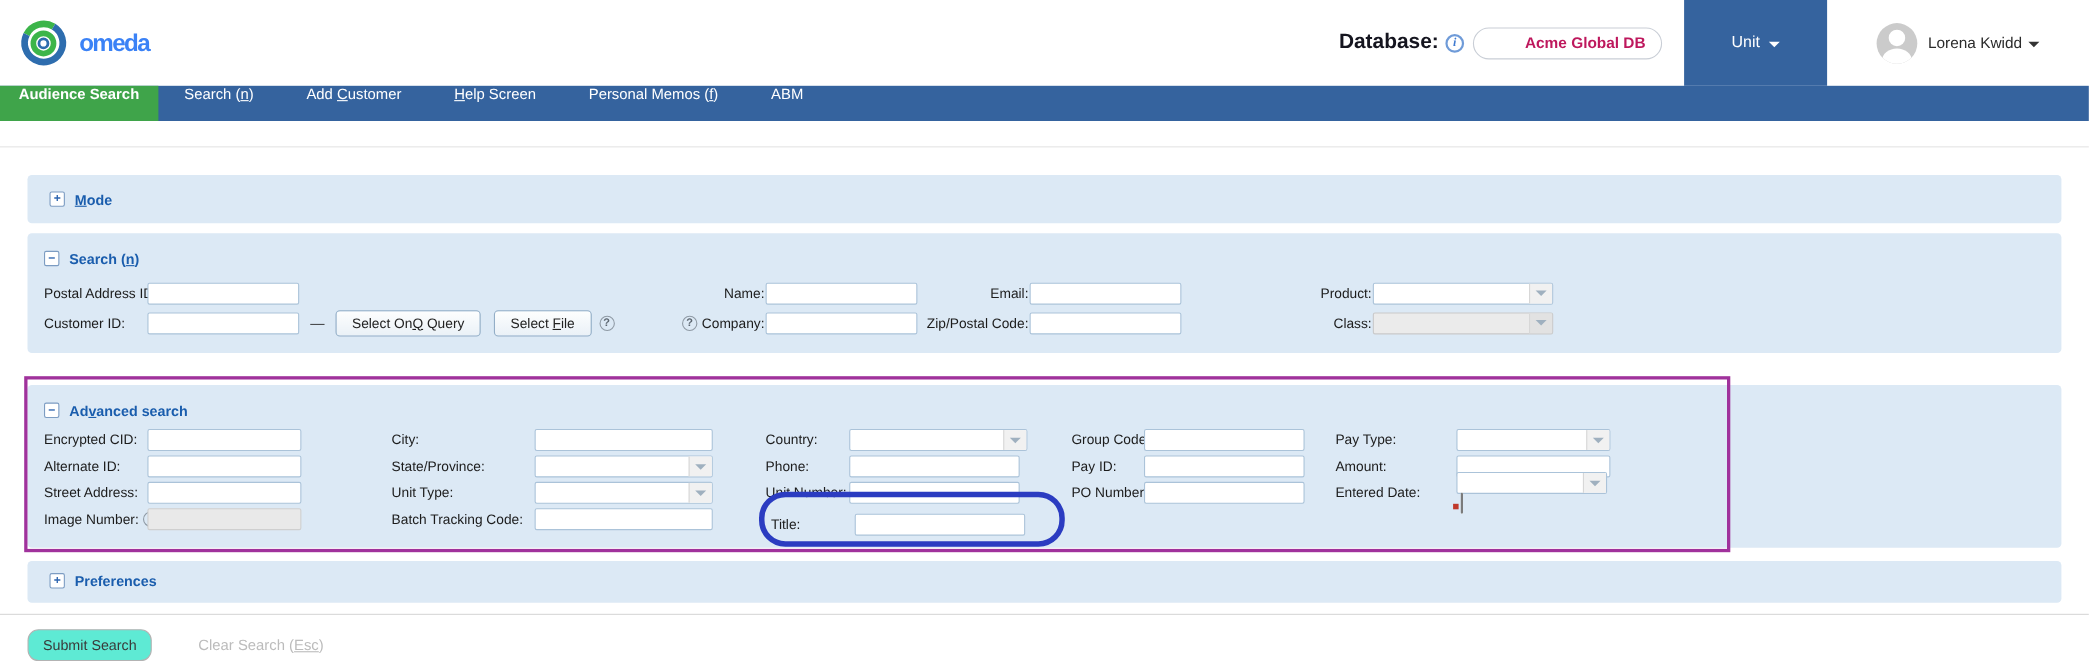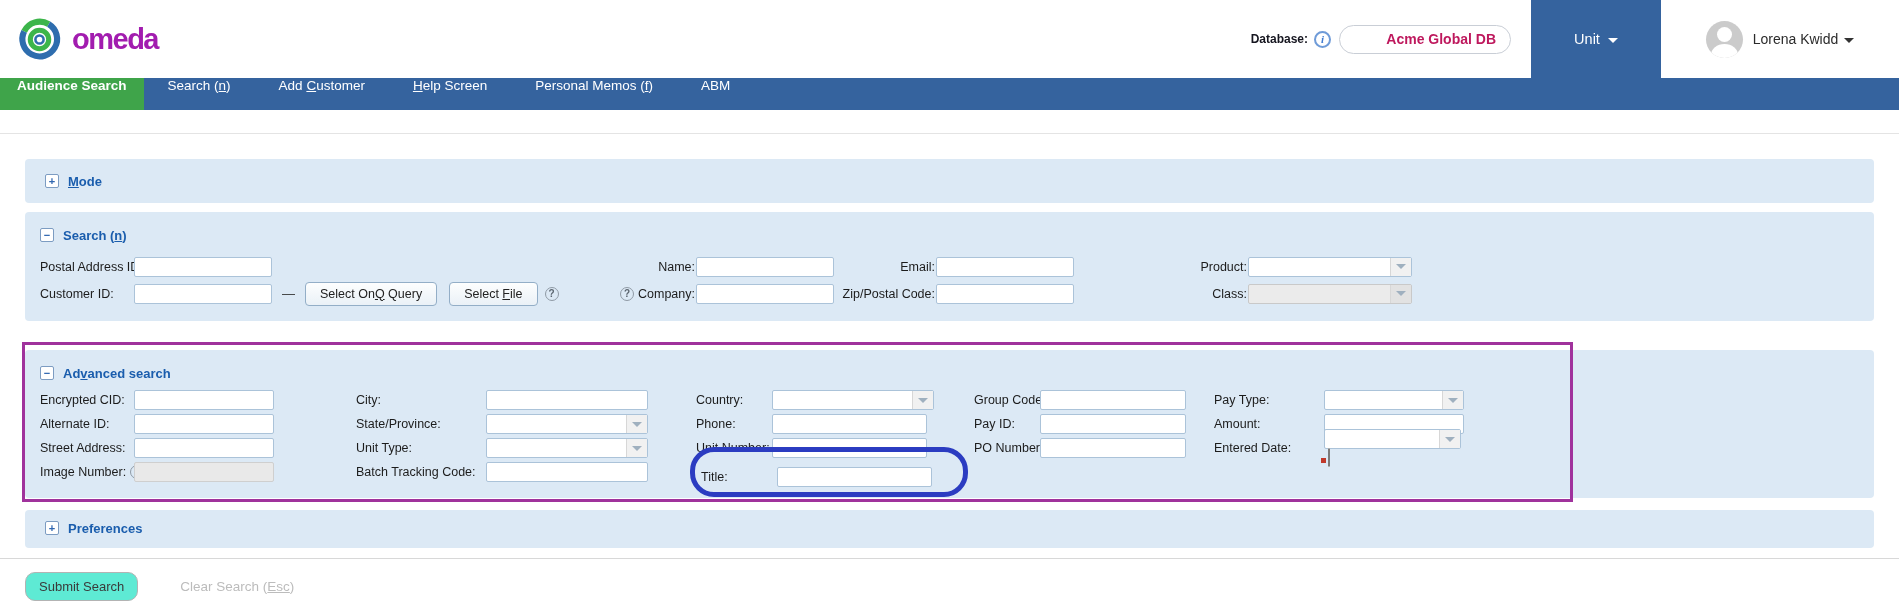--- a/index.html
+++ b/index.html
@@ -5,23 +5,23 @@
   * { box-sizing: border-box; }
   body {
     margin: 0; width: 1899px; height: 605px; overflow: hidden;
     background: #ffffff; font-family: "Liberation Sans", sans-serif; color: #1c1c1c;
   }
   .u { text-decoration: underline; }
 
   
   .header { height: 78px; display: flex; align-items: stretch; background: #fff; }
   .logo-wrap { display: flex; align-items: center; padding-left: 16px; gap: 9px; }
-  .logo-text { font-size: 29px; font-weight: bold; color: #a21caf; letter-spacing: -1.5px; }
+  .logo-text { font-size: 22px; font-weight: bold; color: #3b82f6; letter-spacing: -1.5px; }
   .header-right { margin-left: auto; display: flex; align-items: center; }
-  .db-label { font-weight: bold; font-size: 12px; color: #15151f; }
+  .db-label { font-weight: bold; font-size: 19px; color: #15151f; }
   .info-icon { width: 17px; height: 17px; border-radius: 50%; border: 2px solid #6f9bd8; color: #3f7ad0;
     font-size: 11px; font-weight: bold; font-family: "Liberation Serif", serif; font-style: italic;
     display: inline-flex; align-items: center; justify-content: center; margin: 0 8px 0 6px; }
   .db-input { width: 172px; height: 29px; border: 1px solid #c9ced6; border-radius: 15px; padding: 0 14px;
     color: #be185d; font-weight: bold; font-size: 14px; outline: none; font-family: "Liberation Sans", sans-serif; text-align: right; }
   .menu-block { width: 130px; background: #35639E; color: #fff; display: flex; align-items: center;
     justify-content: center; font-size: 14.5px; gap: 8px; align-self: stretch; margin-left: 20px; cursor: pointer; }
   .caret-down { width: 0; height: 0; border-left: 5px solid transparent; border-right: 5px solid transparent;
     border-top: 5px solid #fff; margin-top: 2px; }
   .user-area { width: 238px; display: flex; align-items: center; justify-content: center; gap: 10px; }

